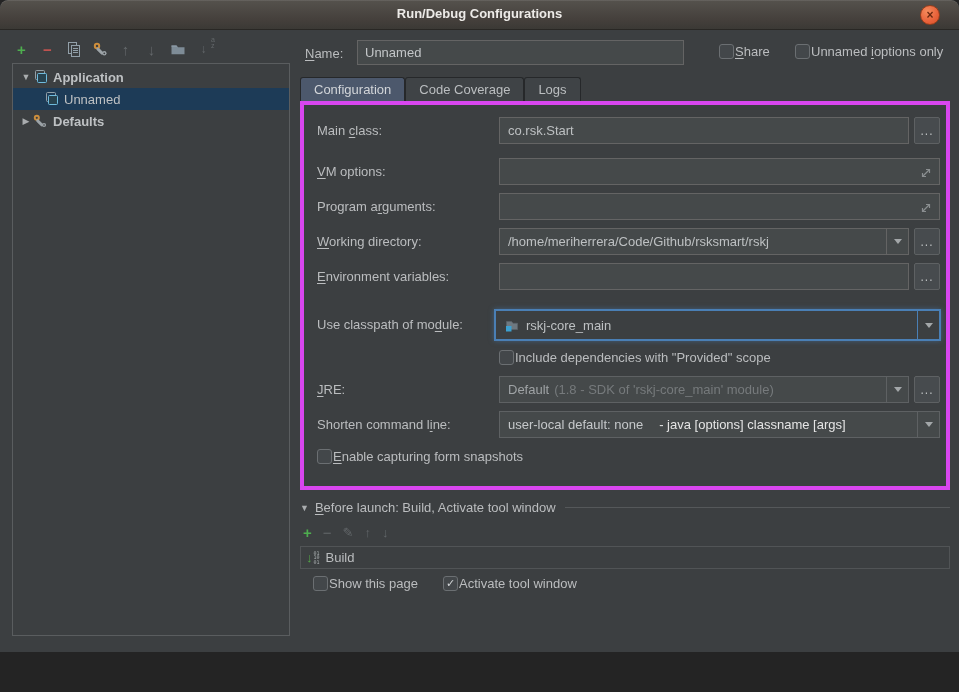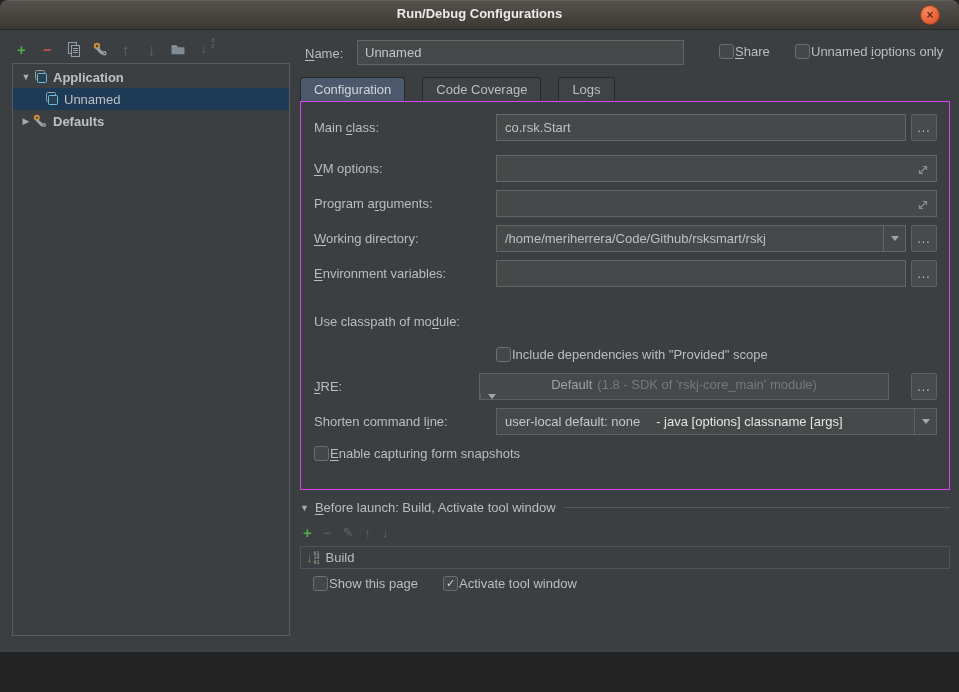--- a/index.html
+++ b/index.html
@@ -45,28 +45,28 @@
                 background:#45494A; border:1px solid #646464; color:#C3C6C8;
                 font-family:"Liberation Sans",sans-serif; font-size:13px; padding:0 7px; outline:none; }
   .cb { width:15px; height:15px; border:1px solid #6B6F72; border-radius:3px; background:#43474A;
         display:inline-flex; align-items:center; justify-content:center;
         color:#D3D6D8; font-size:11px; line-height:1; flex:0 0 15px; }
   .cb-row { position:absolute; display:flex; align-items:center; gap:1px; }
 
   .mn { text-decoration:underline; text-underline-offset:2px; }
 
   
-  .tabs { position:absolute; left:300px; top:77px; display:flex; gap:17px; }
+  .tabs { position:absolute; left:300px; top:77px; display:flex; gap:0; }
   .tab { height:25px; padding:0 13px; line-height:24px; background:#3F4346; color:#BBBEC0;
          border:1px solid #26282A; border-bottom:none; border-radius:3px 3px 0 0; }
   .tab.active { background:#4C586C; color:#D2D5D9; }
 
   
   .panel { position:absolute; left:300px; top:101px; width:650px; height:389px;
-           border:1px solid #d946ef; }
+           border:4px solid #d946ef; }
   .f-label { position:absolute; left:13px; color:#BBBDBF; }
   .field { position:absolute; background:#45494A; border:1px solid #646464; height:27px;
            display:flex; align-items:center; padding:0 8px; color:#BDC0C2; }
   .combo { position:absolute; height:27px; border:1px solid #5E6163; background:#45494A;
            display:flex; align-items:center; color:#BDC0C2; }
   .combo .val-wrap { flex:1; display:flex; align-items:center; padding:0 8px; overflow:hidden; white-space:nowrap; }
   .combo-arrow { width:22px; align-self:stretch; border-left:1px solid #5E6163;
                  display:flex; align-items:center; justify-content:center; }
   .tri-down { width:0; height:0; border-left:4px solid transparent; border-right:4px solid transparent;
               border-top:5px solid #A3A7A9; }
@@ -241,28 +241,42 @@
     </div>
     <div class="dots-btn" style="left:610px; top:123px;">...</div>
 
     <span class="f-label" style="top:164px;"><span></span><span class="mn">E</span><span>nvironment variables:</span></span>
     <div class="field" style="left:195px; top:158px; width:410px;">
       <span></span>
     </div>
     <div class="dots-btn" style="left:610px; top:158px;">...</div>
 
     <span class="f-label" style="top:212px;"><span>Use classpath of mo</span><span class="mn">d</span><span>ule:</span></span>
+    <div class="combo focused" style="left:191px; top:205px; width:445px; height:30px; background:#3C3F41;">
+      <span class="val-wrap">
+        <span class="ico16" style="width:16px;height:16px;margin-right:6px;">
+          <svg width="16" height="16" viewBox="0 0 16 16">
+            <path d="M2.5 4.5 h5 l1.5 1.8 h4.5 v6.2 h-11 z" fill="#6E7880" stroke="#5A6268" stroke-width="0.8"></path>
+            <rect x="2" y="9" width="5.5" height="5.5" fill="#3DA0D0"></rect>
+          </svg>
+        </span>
+        <span>rskj-core_main</span>
+      </span>
+      <span class="combo-arrow">
+          <span class="tri-down"></span>
+        </span>
+    </div>
 
     <div class="cb-row" style="left:195px; top:245px;">
       <span class="cb"></span>
       <span>Include dependencies with "Provided" scope</span>
     </div>
 
     <span class="f-label" style="top:277px;"><span></span><span class="mn">J</span><span>RE:</span></span>
-    <div class="combo" style="left:178px; top:271px; width:410px;flex-direction:column;">
+    <div class="combo" style="left:195px; top:271px; width:410px;">
       <span class="val-wrap">
           <span class="dim1">Default</span>
           <span class="dim2">(1.8 - SDK of 'rskj-core_main' module)</span>
         </span>
       <span class="combo-arrow">
           <span class="tri-down"></span>
         </span>
     </div>
     <div class="dots-btn" style="left:610px; top:271px;">...</div>
 

